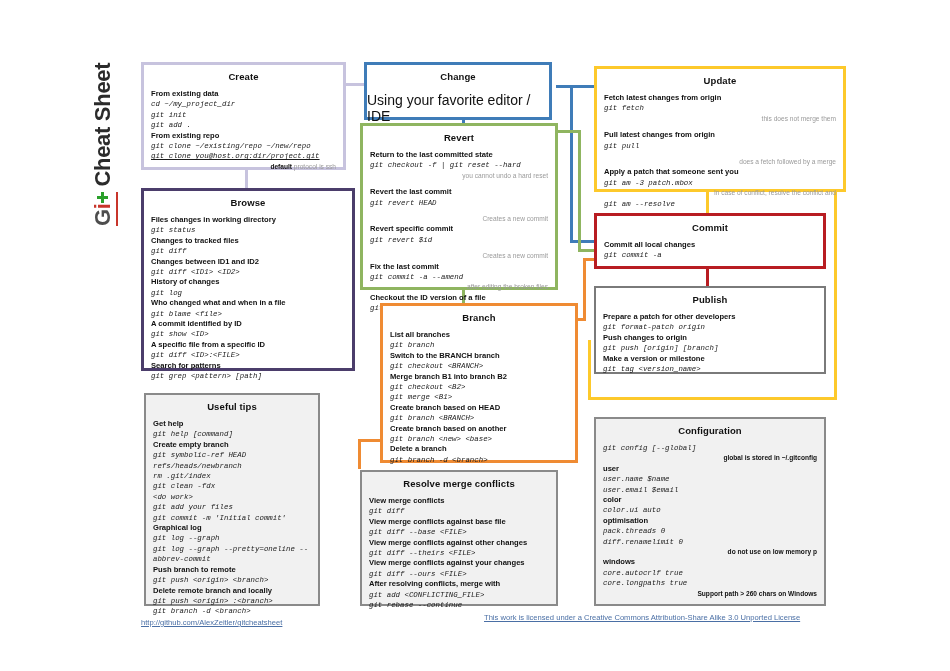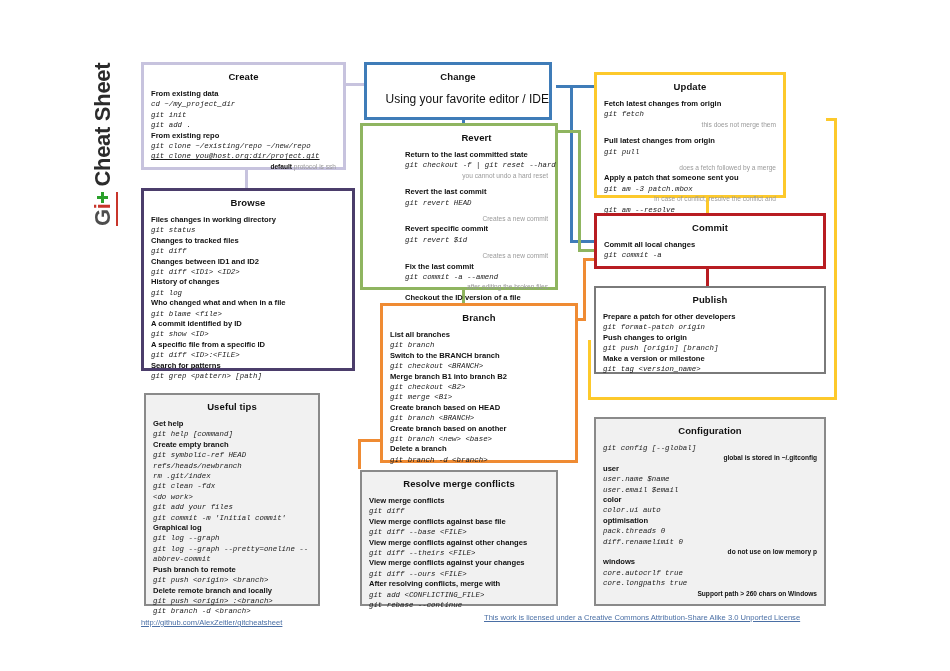--- a/index.html
+++ b/index.html
@@ -118,22 +118,22 @@
   .cmd.u { text-decoration: underline; }
   .note {
     font-size: 6.6px;
     color: #9a9a9a;
     text-align: right;
     white-space: nowrap;
   }
   .note.dark { color: #111; font-weight: bold; }
   .gap { height: 6px; }
   .ctr {
-    text-align: right;
-    font-size: 12px;
+    text-align: left;
+    font-size: 14px;
     color: #111;
     margin-top: 10px;
   }
 
   
   .conn {
     position: absolute;
     z-index: 1;
   }
   .conn.h { height: 3px; }
@@ -252,21 +252,21 @@
         <div class="cmd">git push &lt;origin&gt; :&lt;branch&gt;</div>
         <div class="cmd">git branch -d &lt;branch&gt;</div>
       </div>
   </div>
 
   <div class="box" style="left:364px; top:62px; width:188px; height:58px; border-color:#3f7cb8;">
     <div class="box-title">Change</div>
     <div class="ctr">Using your favorite editor / IDE</div>
   </div>
 
-  <div class="box" style="left:360px; top:123px; width:198px; height:167px; border-color:#8fb560;padding-left:35px;">
+  <div class="box" style="left:360px; top:123px; width:198px; height:167px; border-color:#8fb560;">
     <div class="box-title">Revert</div>
     <div class="box-body">
         <div class="lbl">Return to the last committed state</div>
         <div class="cmd">git checkout -f | git reset --hard</div>
         <div class="note">you cannot undo a hard reset</div>
         <div class="gap"></div>
         <div class="lbl">Revert the last commit</div>
         <div class="cmd">git revert HEAD</div>
         <div class="gap"></div>
         <div class="note">Creates a new commit</div>
@@ -311,21 +311,21 @@
         <div class="lbl">View merge conflicts against other changes</div>
         <div class="cmd">git diff --theirs &lt;FILE&gt;</div>
         <div class="lbl">View merge conflicts against your changes</div>
         <div class="cmd">git diff --ours &lt;FILE&gt;</div>
         <div class="lbl">After resolving conflicts, merge with</div>
         <div class="cmd">git add &lt;CONFLICTING_FILE&gt;</div>
         <div class="cmd">git rebase --continue</div>
       </div>
   </div>
 
-  <div class="box" style="left:594px; top:72px; width:192px; height:126px; border-color:#fdc92b;">
+  <div class="box" style="left:594px; top:66px; width:252px; height:126px; border-color:#fdc92b;">
     <div class="box-title">Update</div>
     <div class="box-body">
         <div class="lbl">Fetch latest changes from origin</div>
         <div class="cmd">git fetch</div>
         <div class="note">this does not merge them</div>
         <div class="gap"></div>
         <div class="lbl">Pull latest changes from origin</div>
         <div class="cmd">git pull</div>
         <div class="gap"></div>
         <div class="note">does a fetch followed by a merge</div>

